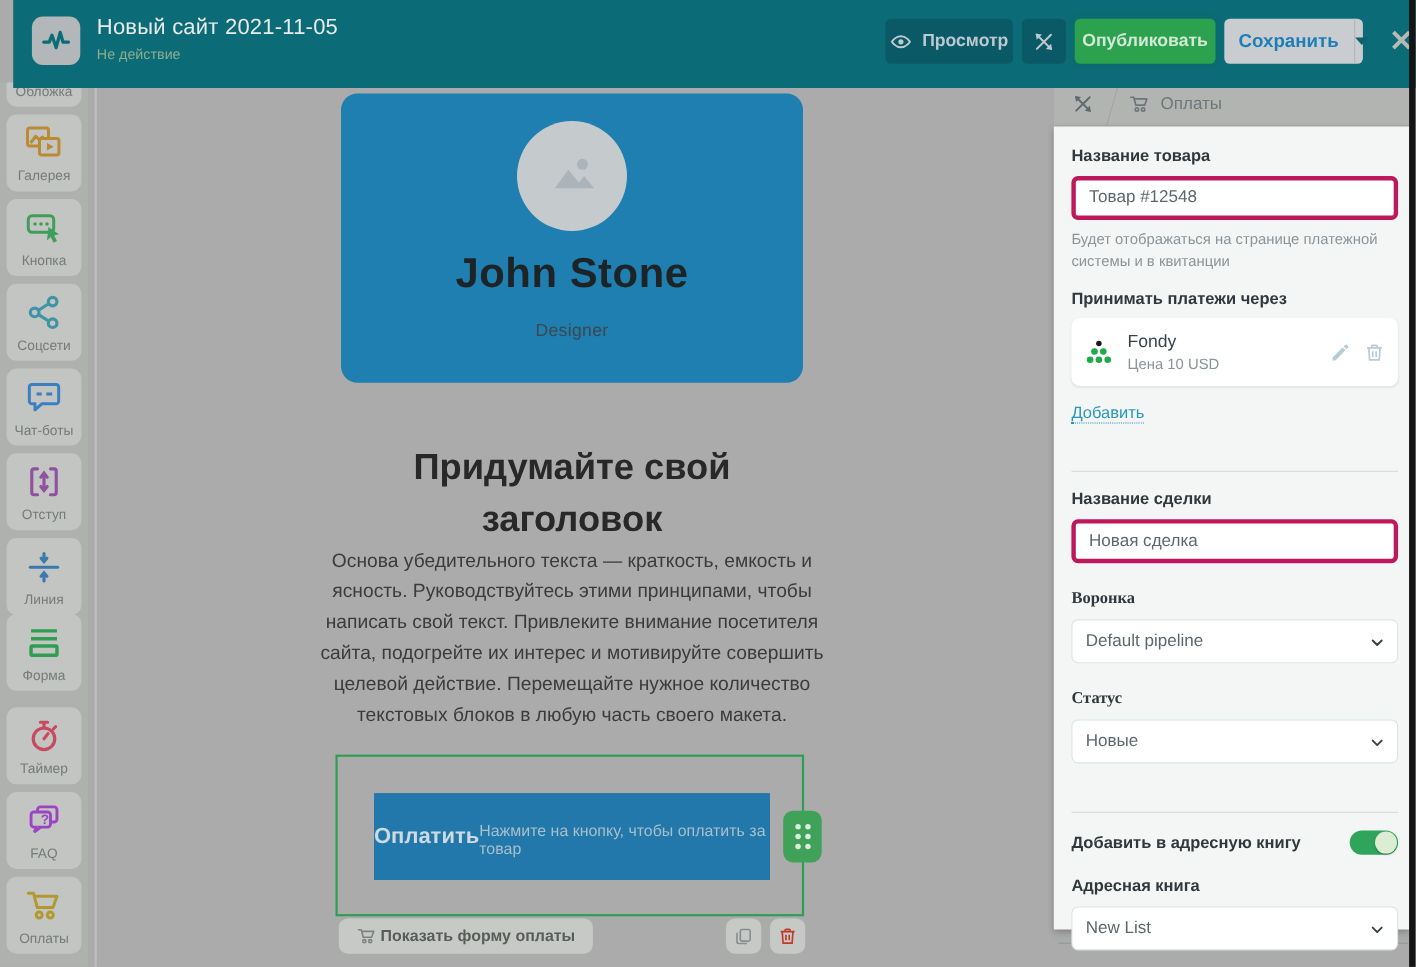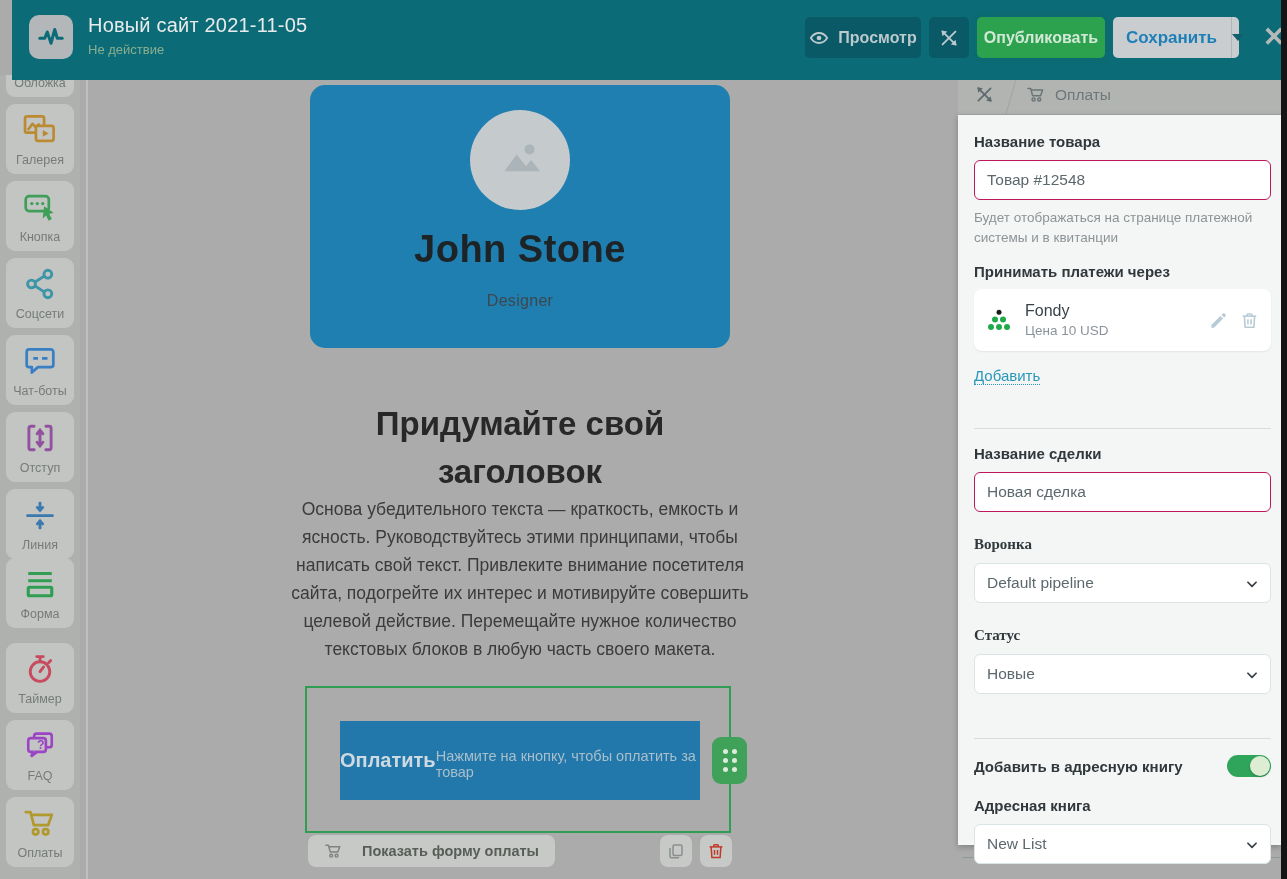--- a/index.html
+++ b/index.html
@@ -40,32 +40,32 @@
   .profile-role { position:absolute; top:207px; width:100%; font-size:16px; color:#3d484e; letter-spacing:.3px; }
   .canvas-heading { position:absolute; left:220px; top:325px; width:420px; text-align:center; font-size:33px; line-height:1.45; font-weight:700; color:#282828; }
   .canvas-para { position:absolute; left:200px; top:420px; width:460px; text-align:center; font-size:17.5px; line-height:1.6; color:#3b3b3b; }
   .sel-block { position:absolute; left:215px; top:611px; width:426px; height:147px; border:2px solid #2f9e53; }
   .pay-btn { position:absolute; left:33px; top:33px; width:360px; height:79px; background:#2278aa; display:flex; flex-direction:row; align-items:center; justify-content:flex-end; cursor:pointer; }
   .pay-title { font-size:20px; font-weight:700; color:#cddae1; }
   .pay-sub { font-size:14.5px; color:#a9bfcb; margin-top:7px; }
   .drag-handle { position:absolute; left:622px; top:662px; width:35px; height:47px; background:#40a158; border-radius:9px; display:flex; align-items:center; justify-content:center; cursor:grab; z-index:6; }
   .dots { display:grid; grid-template-columns:repeat(2,5px); grid-template-rows:repeat(3,5px); gap:4px; }
   .dots i { width:5px; height:5px; border-radius:50%; background:#dcecdc; }
-  .showform-btn { position:absolute; left:218px; top:760px; height:32px; padding:0 16px; background:#c7c9c7; border-radius:8px; display:flex; align-items:center; gap:19px; font-size:14.5px; color:#585d58; font-weight:700; cursor:pointer;text-align:right; }
+  .showform-btn { position:absolute; left:218px; top:760px; height:32px; padding:0 16px; background:#c7c9c7; border-radius:8px; display:flex; align-items:center; gap:3px; font-size:14.5px; color:#585d58; font-weight:700; cursor:pointer;text-align:right; }
   .mini-btn { position:absolute; top:760px; width:32px; height:32px; background:#c7c9c7; border-radius:8px; display:flex; align-items:center; justify-content:center; cursor:pointer; }
   .btn-copy { left:570px; }
   .btn-delete { left:610px; }
 
   
   .rpanel-crumb { position:absolute; left:958px; top:75px; width:323px; height:40px; background:#b2b4b2; border-bottom:1px solid #a6a8a6; display:flex; align-items:center; z-index:20; }
   .crumb-sep { width:1px; height:40px; background:#a2a4a2; transform:rotate(16deg); margin:0 14px 0 16px; }
   .crumb-label { font-size:15.5px; color:#6e7878; margin-left:9px; }
   .rpanel { position:absolute; left:958px; top:115px; width:323px; height:730px; background:#f3f6f4; z-index:20; padding:18px 10px 0 16px; box-shadow:0 2px 6px rgba(0,0,0,.25); }
   .fld-label { font-size:15px; font-weight:700; color:#31383c; }
-  .tb-input { width:297px; height:40px; margin-top:10px; background:#fff; border:1px solid #be185d; border-radius:6px; padding:0 12px; font-size:15.5px; color:#5d686d; font-family:"Liberation Sans",sans-serif; outline:none; }
+  .tb-input { width:297px; height:40px; margin-top:10px; background:#fff; border:4px solid #be185d; border-radius:6px; padding:0 12px; font-size:15.5px; color:#5d686d; font-family:"Liberation Sans",sans-serif; outline:none; }
   .hint { margin-top:8px; width:290px; font-size:13.5px; line-height:1.45; color:#8d9397; }
   .provider-card { margin-top:9px; width:297px; height:62px; background:#fff; border-radius:8px; box-shadow:0 1px 2px rgba(0,0,0,.07); display:flex; align-items:center; padding:0 12px 0 12px; }
   .provider-info { margin-left:13px; flex:1; }
   .provider-name { font-size:16px; color:#39434a; }
   .provider-price { font-size:13.5px; color:#8b939a; margin-top:3px; }
   .provider-actions { display:flex; gap:12px; }
   .provider-actions svg { cursor:pointer; }
   .add-link { display:inline-block; margin-top:16px; font-size:15px; color:#2a96ba; border-bottom:1px dotted #2a96ba; cursor:pointer; }
   .pdivider { width:297px; height:1px; background:#d9ddda; margin-top:43px; }
   .mt16 { margin-top:16px; } .mt24 { margin-top:24px;font-family:Liberation Serif, serif; } .mt20 { margin-top:20px; }

